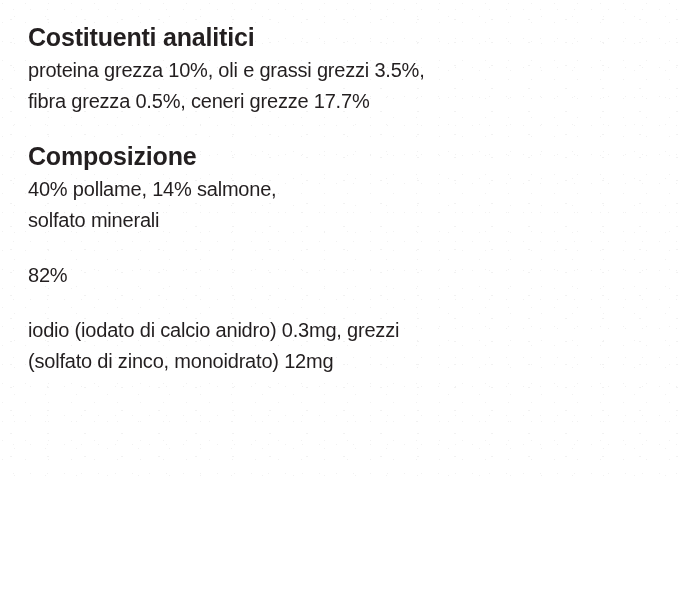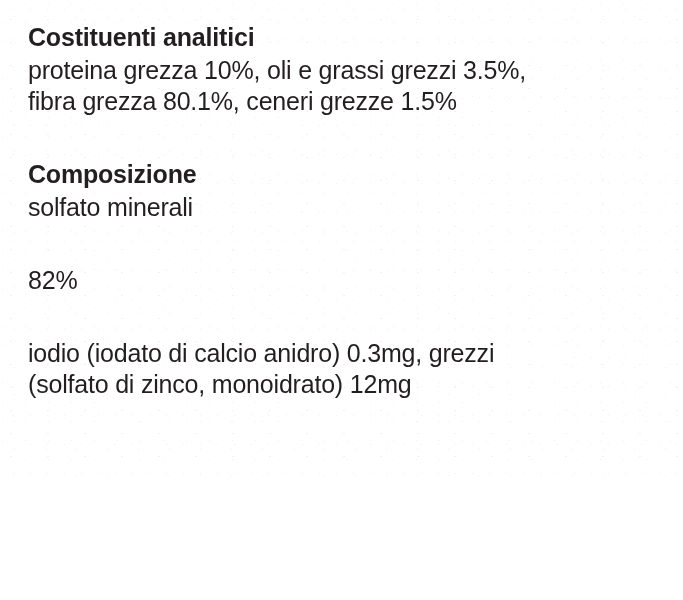--- a/index.html
+++ b/index.html
@@ -19,33 +19,33 @@
     width: 683px;
     height: 476px;
     box-sizing: border-box;
     padding: 22px 28px 0 28px;
   }
   .block {
     margin: 0;
     padding: 0;
   }
   .block + .block {
-    margin-top: 42px;
+    margin-top: 24px;
   }
   .heading {
     font-weight: bold;
     font-size: 25px;
     line-height: 30px;
     letter-spacing: -0.2px;
     margin: 0 0 3px 0;
     white-space: nowrap;
   }
   .line {
     font-weight: normal;
-    font-size: 25px;
+    font-size: 20px;
     line-height: 31px;
     letter-spacing: -0.2px;
     margin: 0;
     white-space: nowrap;
   }
   
   .noise {
     position: absolute;
     inset: 0;
     pointer-events: none;
@@ -59,25 +59,26 @@
   }
 </style>
 </head>
 <body>
 
 <div id="label">
 
   <div class="block">
     <div class="heading">Costituenti analitici</div>
     <div class="line">proteina grezza 10%, oli e grassi grezzi 3.5%,</div>
-    <div class="line">fibra grezza 80.1%, ceneri grezze 1.5%</div>
+    <div class="line">fibra grezza 0.5%, ceneri grezze 17.7%</div>
   </div>
 
   <div class="block">
     <div class="heading">Composizione</div>
+    <div class="line">40% pollame, 14% salmone,</div>
     <div class="line">solfato minerali</div>
   </div>
 
   <div class="block">
     <div class="line">82%</div>
   </div>
 
   <div class="block">
     <div class="line">iodio (iodato di calcio anidro) 0.3mg, grezzi</div>
     <div class="line">(solfato di zinco, monoidrato) 12mg</div>

